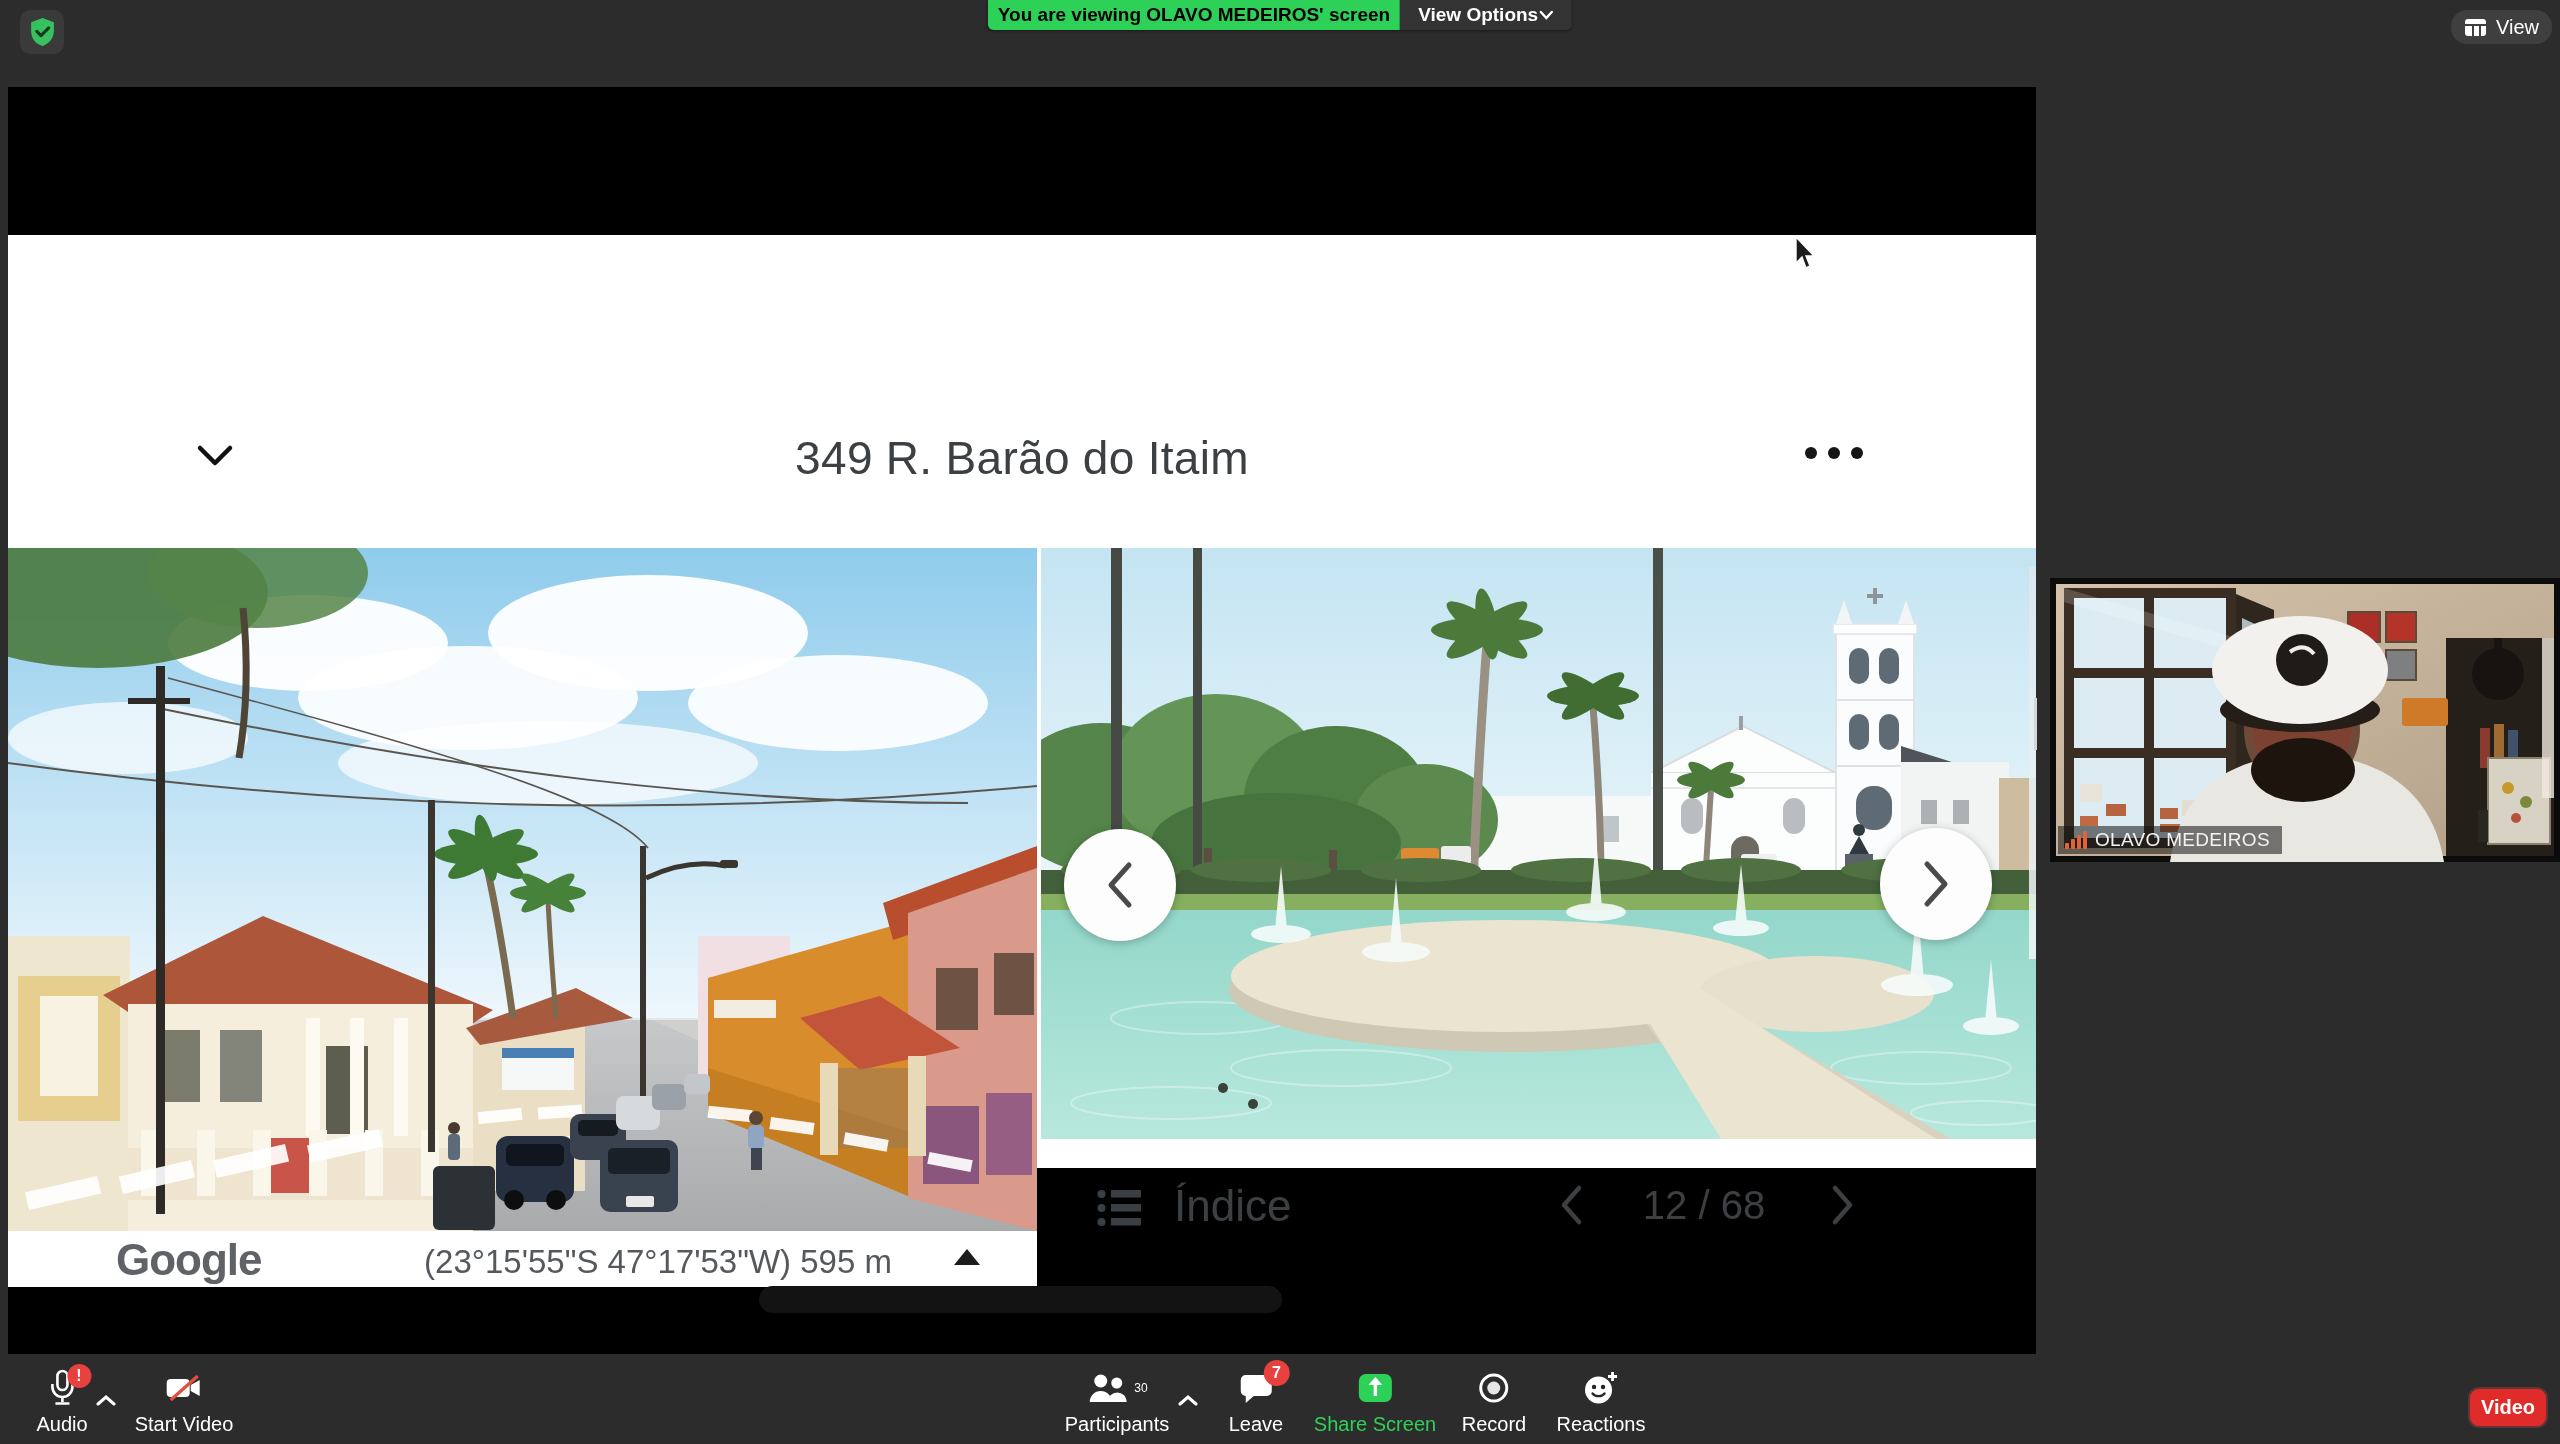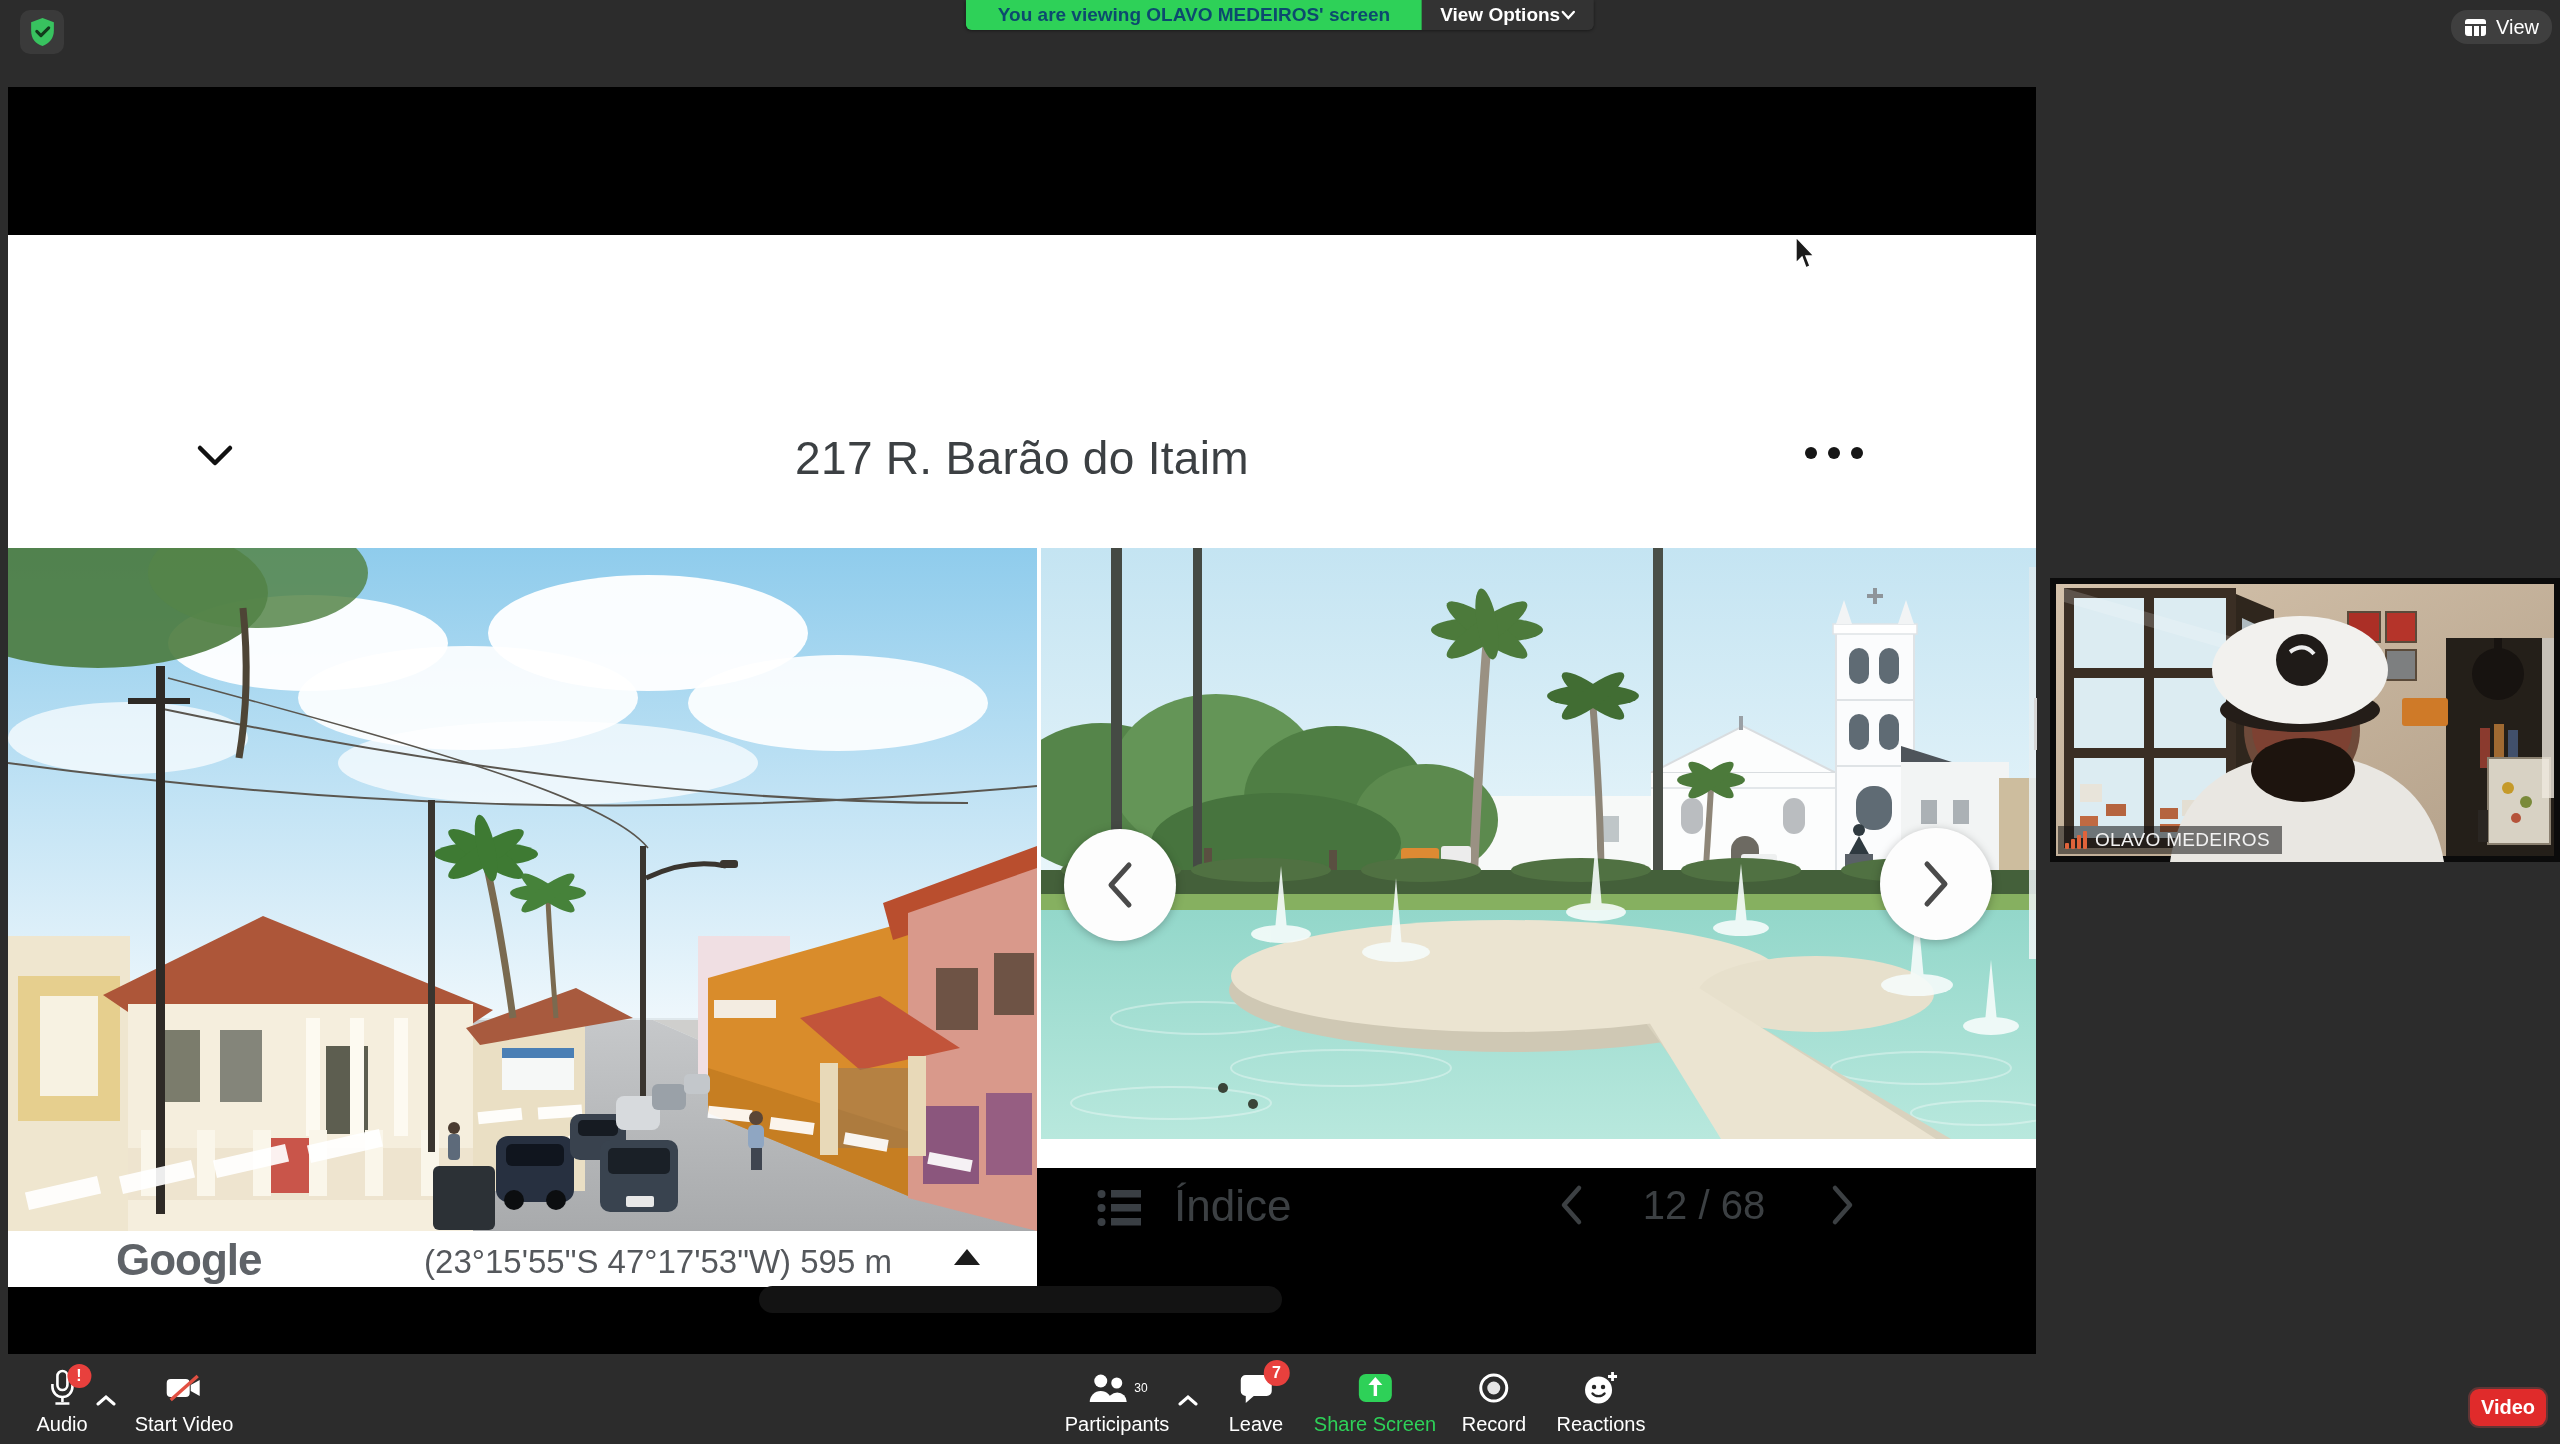--- a/index.html
+++ b/index.html
@@ -4,22 +4,22 @@
 <style>
   html,body{margin:0;padding:0;background:#2c2c2c;}
   #app{position:relative;width:2560px;height:1444px;overflow:hidden;background:#2c2c2c;
        font-family:"Liberation Sans",sans-serif;-webkit-font-smoothing:antialiased;}
 
   
   .shield-chip{position:absolute;left:20px;top:10px;width:44px;height:44px;border-radius:10px;
       background:#3a3a3a;display:flex;align-items:center;justify-content:center;}
   .banner{position:absolute;left:50%;top:0;transform:translateX(-50%);display:flex;height:30px;
       border-radius:0 0 6px 6px;overflow:hidden;box-shadow:0 1px 3px rgba(0,0,0,.4);}
-  .banner-green{background:#2ed158;color:#0c4a6e;font-size:19px;font-weight:700;
-      display:flex;align-items:center;padding:0 32px;white-space:nowrap;}
+  .banner-green{background:#2ed158;color:#000000;font-size:19px;font-weight:700;
+      display:flex;align-items:center;padding:0 10px;white-space:nowrap;}
   .banner-dark{background:#333333;color:#ffffff;font-size:19px;font-weight:700;
       display:flex;align-items:center;gap:1px;padding:0 18px;white-space:nowrap;cursor:default;}
   .view-btn{position:absolute;right:8px;top:10px;height:34px;background:#3f3f3f;border-radius:16px;
       display:flex;align-items:center;gap:9px;padding:0 13px;color:#fff;font-size:20px;}
 
   
   #stage{position:absolute;left:8px;top:87px;width:2028px;height:1267px;background:#000;}
   .slide{position:absolute;left:0;top:148px;width:2028px;height:933px;background:#ffffff;}
   .slide-title{position:absolute;left:0;right:0;top:196px;text-align:center;font-size:46px;
       color:#3c4043;letter-spacing:.3px;}
@@ -109,21 +109,21 @@
 
   <div id="stage">
     <div class="slide">
 
       <div class="hdr-chevron">
         <svg width="42" height="26" viewBox="0 0 42 26">
           <polyline points="6,5 21,20 36,5" fill="none" stroke="#111" stroke-width="4.5" stroke-linecap="round" stroke-linejoin="round"></polyline>
         </svg>
       </div>
 
-      <div class="slide-title">217 R. Barão do Itaim</div>
+      <div class="slide-title">349 R. Barão do Itaim</div>
 
       <div class="hdr-dots">
           <i></i>
           <i></i>
           <i></i>
         </div>
 
       <div class="photo" id="sv-photo">
         <svg width="1029" height="683" viewBox="0 0 1029 683" preserveAspectRatio="none">
           <defs>

